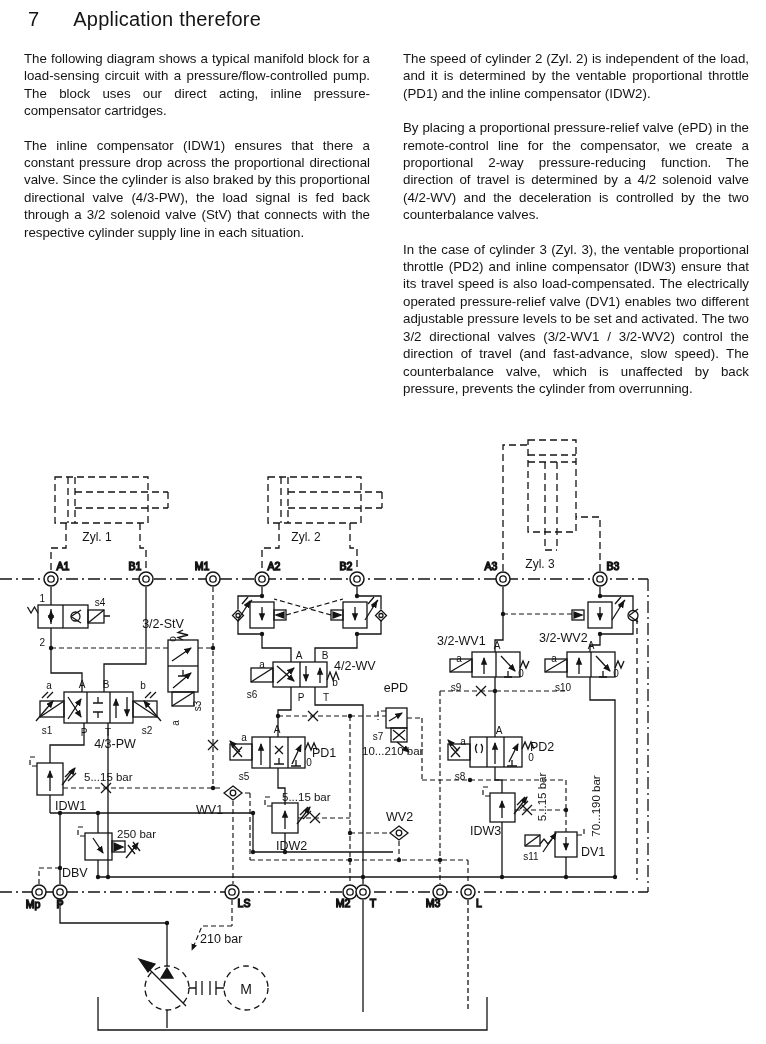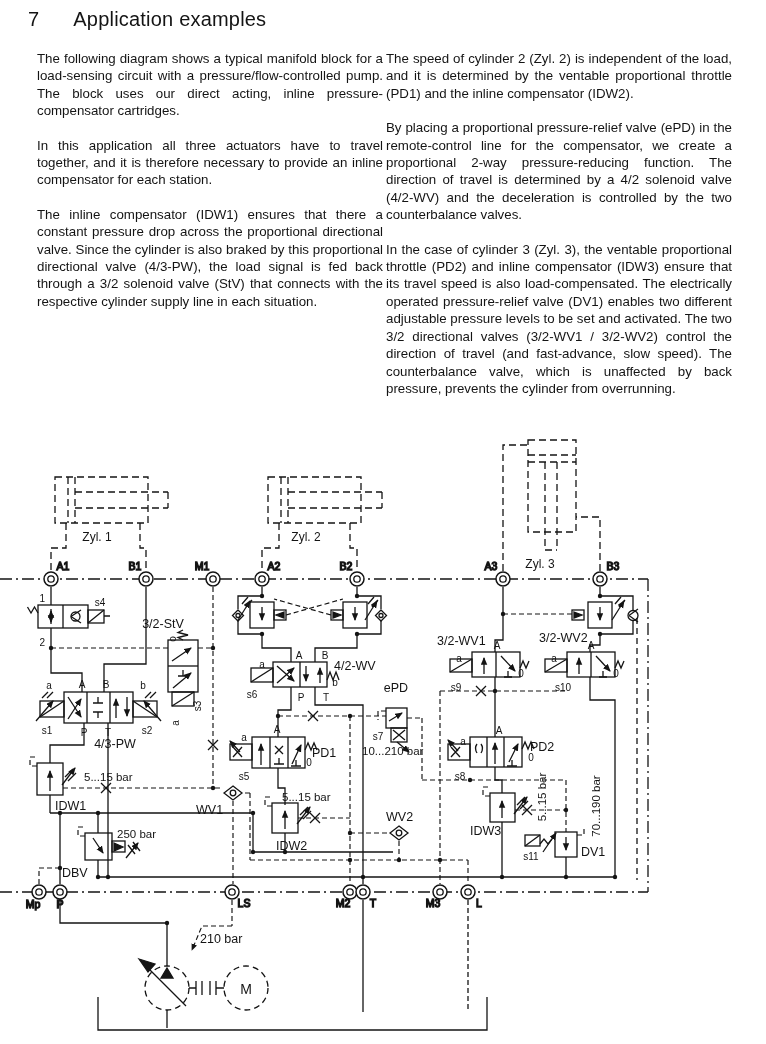--- a/index.html
+++ b/index.html
@@ -2,39 +2,38 @@
 <html><head>
 <meta charset="utf-8">
 <style>
   html,body{margin:0;padding:0;background:#e8e8e8;}
   .page{position:relative;width:766px;height:1044px;background:#ffffff;
         font-family:"Liberation Sans",sans-serif;color:#141414;overflow:hidden;}
   .title{position:absolute;left:28px;top:6px;font-size:20px;line-height:26px;
          display:flex;gap:34px;letter-spacing:.2px;}
   .col{position:absolute;top:50px;width:346px;font-size:13.3px;line-height:17.4px;
        text-align:justify;}
-  .col-left{left:37px;}
-  .col-right{left:386px;}
+  .col-left{left:24px;}
+  .col-right{left:403px;}
   .col p{margin:0 0 17px 0;}
   svg text{font-family:"Liberation Sans",sans-serif;fill:#141414;}
   .schematic{position:absolute;left:0;top:404px;}
 </style>
 </head>
 <body>
 
 <div class="page">
 
   <div class="title">
     <span>7</span>
-    <span>Application examples</span>
+    <span>Application therefore</span>
   </div>
 
   <div class="col col-left">
     <p>The following diagram shows a typical manifold block for a load-sensing circuit with a pressure/flow-controlled pump. The block uses our direct acting, inline pressure-compensator cartridges.</p>
-    <p>In this application all three actuators have to travel together, and it is therefore necessary to provide an inline compensator for each station.</p>
     <p>The inline compensator (IDW1) ensures that there a constant pressure drop across the proportional directional valve. Since the cylinder is also braked by this proportional directional valve (4/3-PW), the load signal is fed back through a 3/2 solenoid valve (StV) that connects with the respective cylinder supply line in each situation.</p>
   </div>
 
   <div class="col col-right">
     <p>The speed of cylinder 2 (Zyl. 2) is independent of the load, and it is determined by the ventable proportional throttle (PD1) and the inline compensator (IDW2).</p>
     <p>By placing a proportional pressure-relief valve (ePD) in the remote-control line for the compensator, we create a proportional 2-way pressure-reducing function. The direction of travel is determined by a 4/2 solenoid valve (4/2-WV) and the deceleration is controlled by the two counterbalance valves.</p>
     <p>In the case of cylinder 3 (Zyl. 3), the ventable proportional throttle (PD2) and inline compensator (IDW3) ensure that its travel speed is also load-compensated. The electrically operated pressure-relief valve (DV1) enables two different adjustable pressure levels to be set and activated. The two 3/2 directional valves (3/2-WV1 / 3/2-WV2) control the direction of travel (and fast-advance, slow speed). The counterbalance valve, which is unaffected by back pressure, prevents the cylinder from overrunning.</p>
   </div>
 
   <svg id="schematic" class="schematic" width="766" height="640" viewBox="0 404 766 640">

